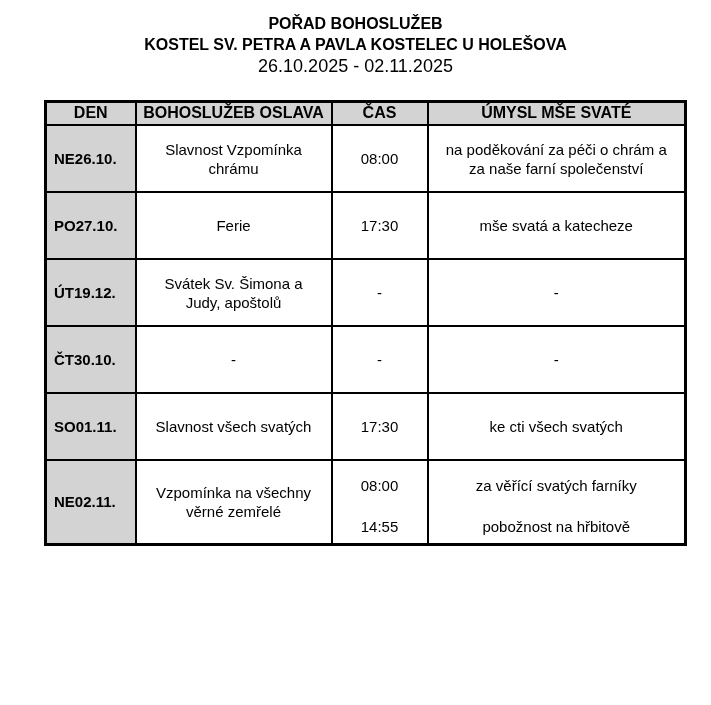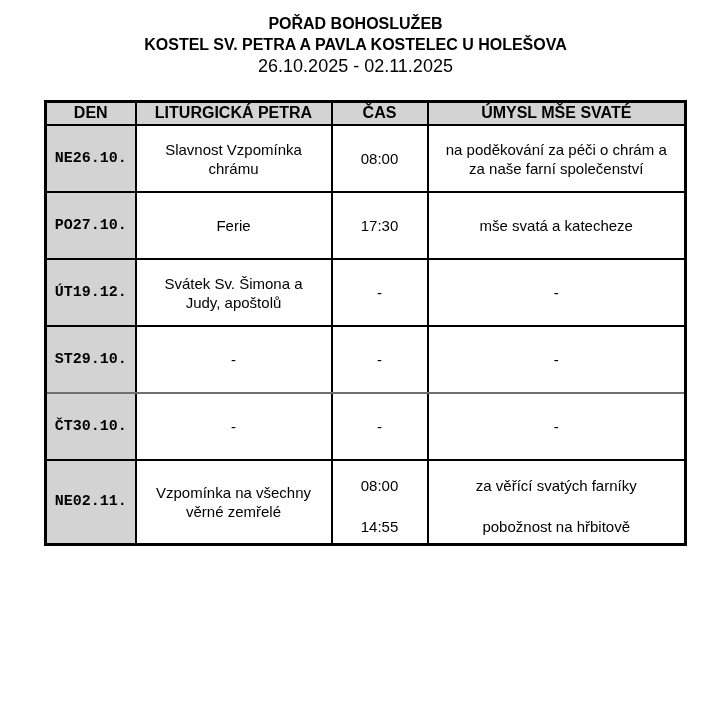--- a/index.html
+++ b/index.html
@@ -57,23 +57,22 @@
     vertical-align: middle;
     padding: 2px 10px;
   }
   td.day-cell {
     background: #d3d3d3;
     font-weight: bold;
     padding: 0 7px;
   }
   .day-inner {
     display: flex;
-    justify-content: center;
+    justify-content: flex-start;
     align-items: center;
-    font-family: Liberation Mono, monospace;
   }
   
   tr.divider-gray td { border-bottom: 2px solid #6f6f6f; }
   .stack {
     display: flex;
     flex-direction: column;
     gap: 22px;
     margin-top: 8px;
   }
   .stack span { display: block; }
@@ -90,21 +89,21 @@
 <table class="schedule">
   <colgroup>
     <col class="c-den">
       <col class="c-osl">
       <col class="c-cas">
       <col class="c-umysl">
   </colgroup>
   <thead>
     <tr>
       <th>DEN</th>
-      <th>LITURGICKÁ PETRA</th>
+      <th>BOHOSLUŽEB OSLAVA</th>
       <th>ČAS</th>
       <th>ÚMYSL MŠE SVATÉ</th>
     </tr>
   </thead>
   <tbody>
     <tr>
       <td class="day-cell">
         <div class="day-inner">
           <span>NE</span>
           <span>26.10.</span>
@@ -129,41 +128,41 @@
       <td class="day-cell">
         <div class="day-inner">
           <span>ÚT</span>
           <span>19.12.</span>
         </div>
       </td>
       <td>Svátek Sv. Šimona a Judy, apoštolů</td>
       <td>-</td>
       <td>-</td>
     </tr>
-    <tr class="divider-gray">
-      <td class="day-cell">
-        <div class="day-inner">
-          <span>ST</span>
-          <span>29.10.</span>
-        </div>
-      </td>
-      <td>-</td>
-      <td>-</td>
-      <td>-</td>
-    </tr>
     <tr>
       <td class="day-cell">
         <div class="day-inner">
           <span>ČT</span>
           <span>30.10.</span>
         </div>
       </td>
       <td>-</td>
       <td>-</td>
       <td>-</td>
+    </tr>
+    <tr>
+      <td class="day-cell">
+        <div class="day-inner">
+          <span>SO</span>
+          <span>01.11.</span>
+        </div>
+      </td>
+      <td>Slavnost všech svatých</td>
+      <td>17:30</td>
+      <td>ke cti všech svatých</td>
     </tr>
     <tr class="tall">
       <td class="day-cell">
         <div class="day-inner">
           <span>NE</span>
           <span>02.11.</span>
         </div>
       </td>
       <td>Vzpomínka na všechny věrné zemřelé</td>
       <td>

